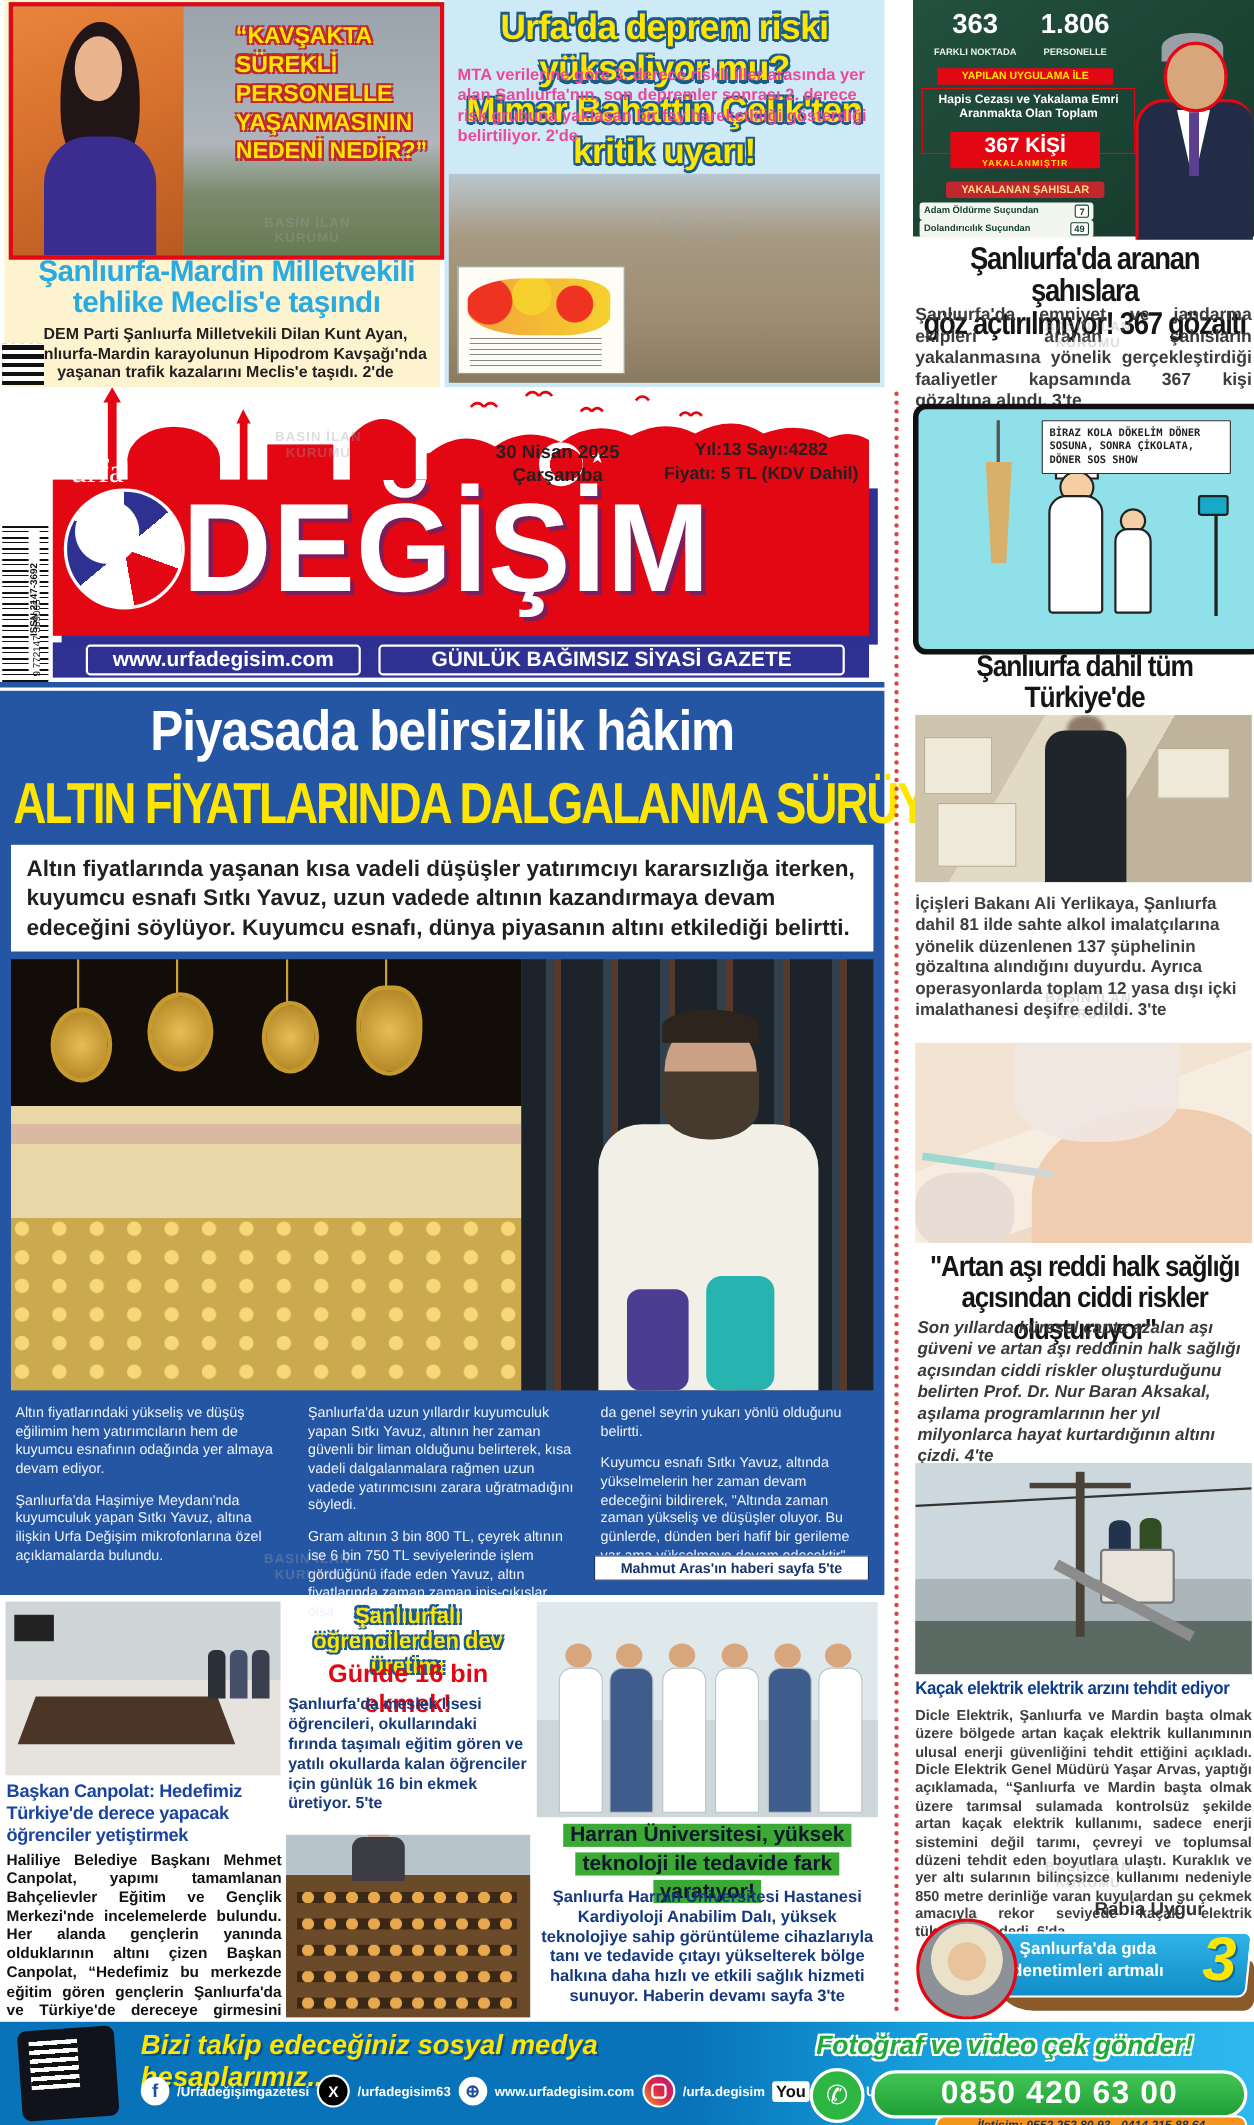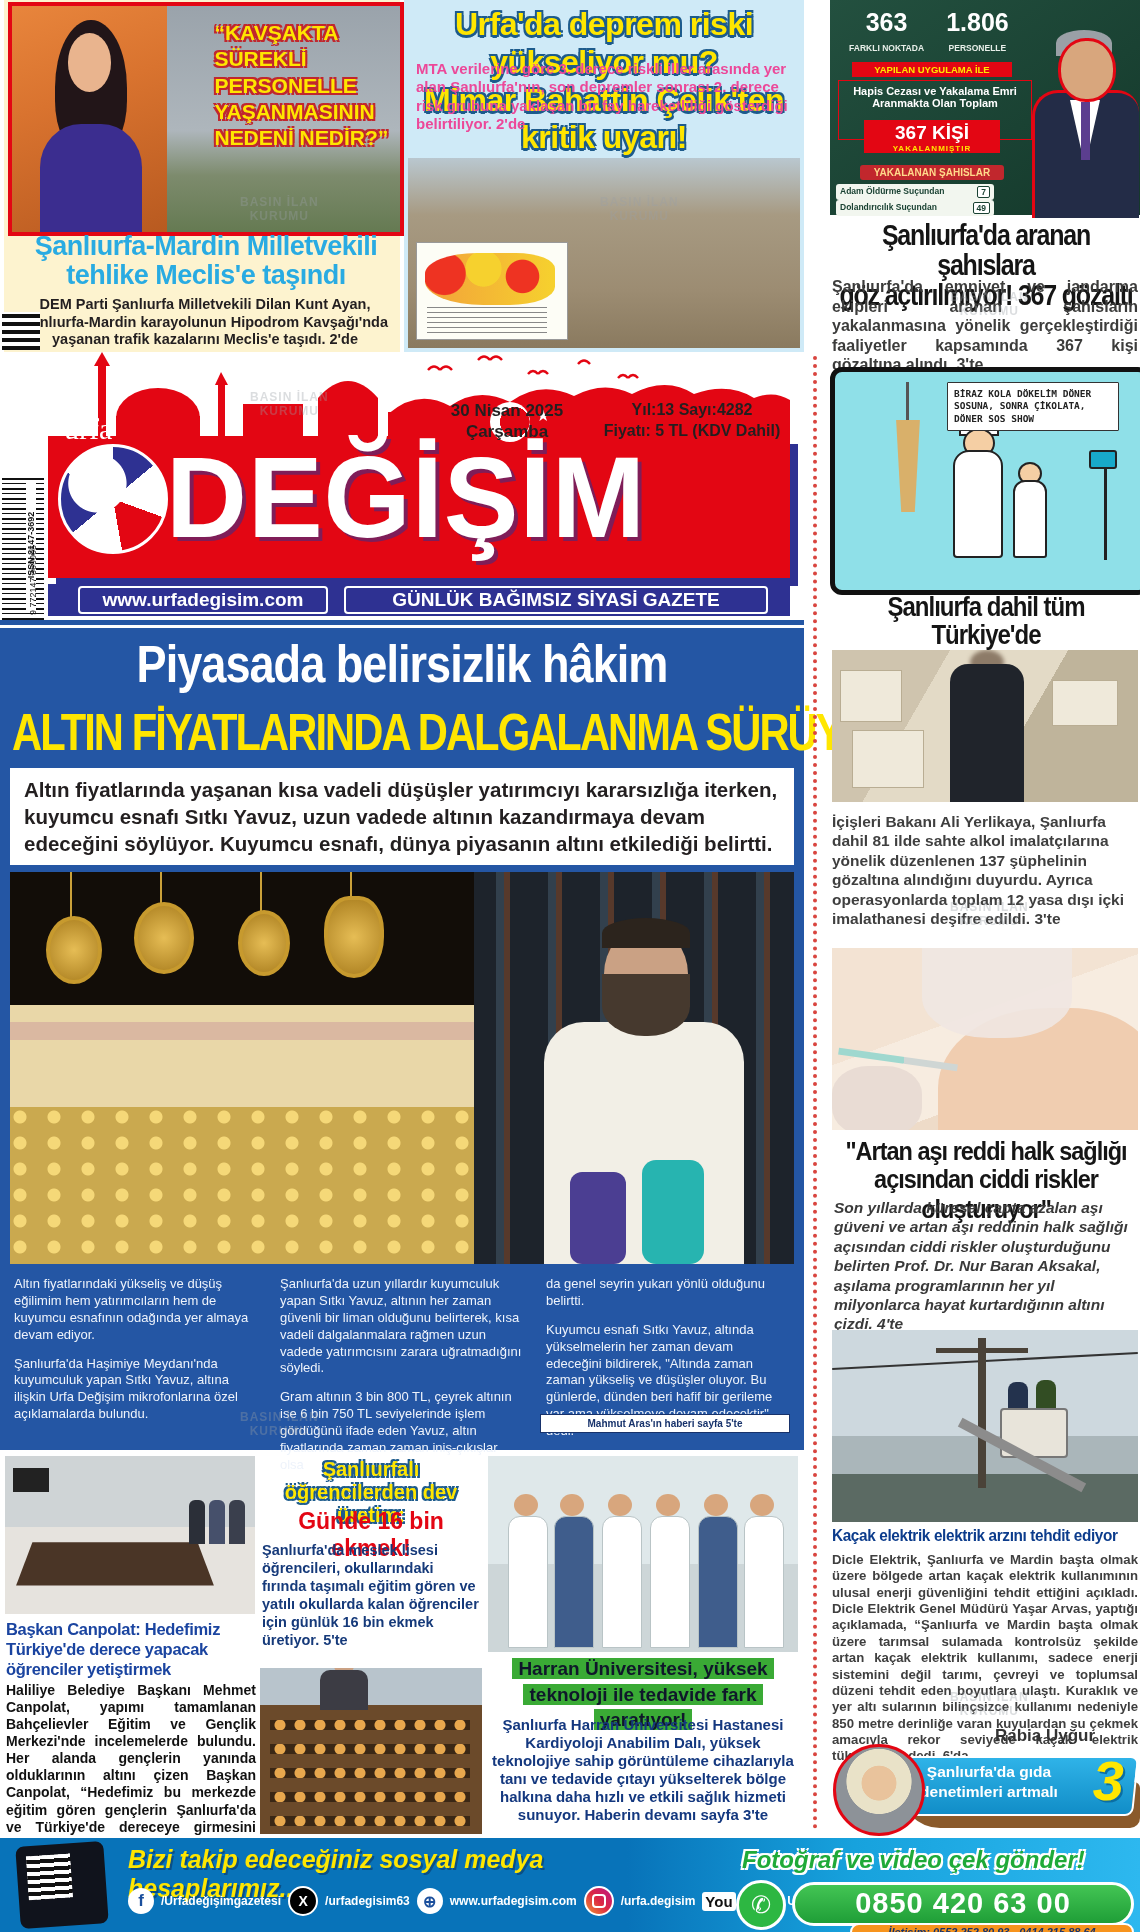--- a/index.html
+++ b/index.html
@@ -98,21 +98,21 @@
   .pm-shirt{position:absolute;left:70px;top:150px;width:200px;height:242px;background:#f2efe6;border-radius:40px 40px 0 0;}
   .pm-head{position:absolute;left:130px;top:56px;width:84px;height:100px;background:#caa184;border-radius:46%;}
   .pm-beard{position:absolute;left:128px;top:102px;width:88px;height:62px;background:#46392e;border-radius:0 0 48% 48%;}
   .pm-hair{position:absolute;left:128px;top:46px;width:88px;height:30px;background:#2c241d;border-radius:50% 50% 0 0;}
   .pm-mic1{position:absolute;left:96px;top:300px;width:56px;height:92px;background:#4b3e92;border-radius:12px;}
   .pm-mic2{position:absolute;left:168px;top:288px;width:62px;height:104px;background:#27b4b0;border-radius:14px;}
   .colrow{position:absolute;left:14px;top:648px;width:776px;display:flex;gap:22px;color:#eef3fb;font-size:13px;line-height:1.3;}
   .colrow .c{width:244px;}
   .colrow p{margin:0 0 12px;}
   .byline{position:absolute;left:540px;top:786px;width:248px;background:#fff;border:1px solid #17326b;color:#17326b;
-      font-weight:700;font-size:10px;text-align:center;padding:3px 0;}
+      font-weight:700;font-size:13px;text-align:center;padding:3px 0;}
   
   .sepv{left:813px;top:356px;height:1474px;width:0;border-left:4px dotted #d9453f;}
   .cartoon{left:830px;top:367px;width:310px;height:218px;background:#8fe0e8;border:5px solid #111;border-radius:12px;}
   .ct-bubble{position:absolute;right:26px;top:10px;width:158px;background:#fff;border:1px solid #333;border-radius:1px;
       font-family:"DejaVu Sans Mono",monospace;font-size:9.5px;font-weight:700;color:#222;padding:5px 6px;line-height:1.3;}
   .ct-doner{position:absolute;left:56px;top:48px;width:34px;height:92px;background:#d9b06a;clip-path:polygon(15% 0,85% 0,70% 100%,30% 100%);}
   .ct-rod{position:absolute;left:71px;top:10px;width:3px;height:44px;background:#555;}
   .ct-chef{position:absolute;left:118px;top:78px;width:46px;height:104px;background:#fff;border:2px solid #222;border-radius:16px 16px 4px 4px;}
   .ct-chefhead{position:absolute;left:128px;top:56px;width:28px;height:26px;background:#f5cfa4;border:2px solid #222;border-radius:50%;}
   .ct-hat{position:absolute;left:124px;top:44px;width:36px;height:16px;background:#fff;border:2px solid #222;border-radius:6px 6px 0 0;}

